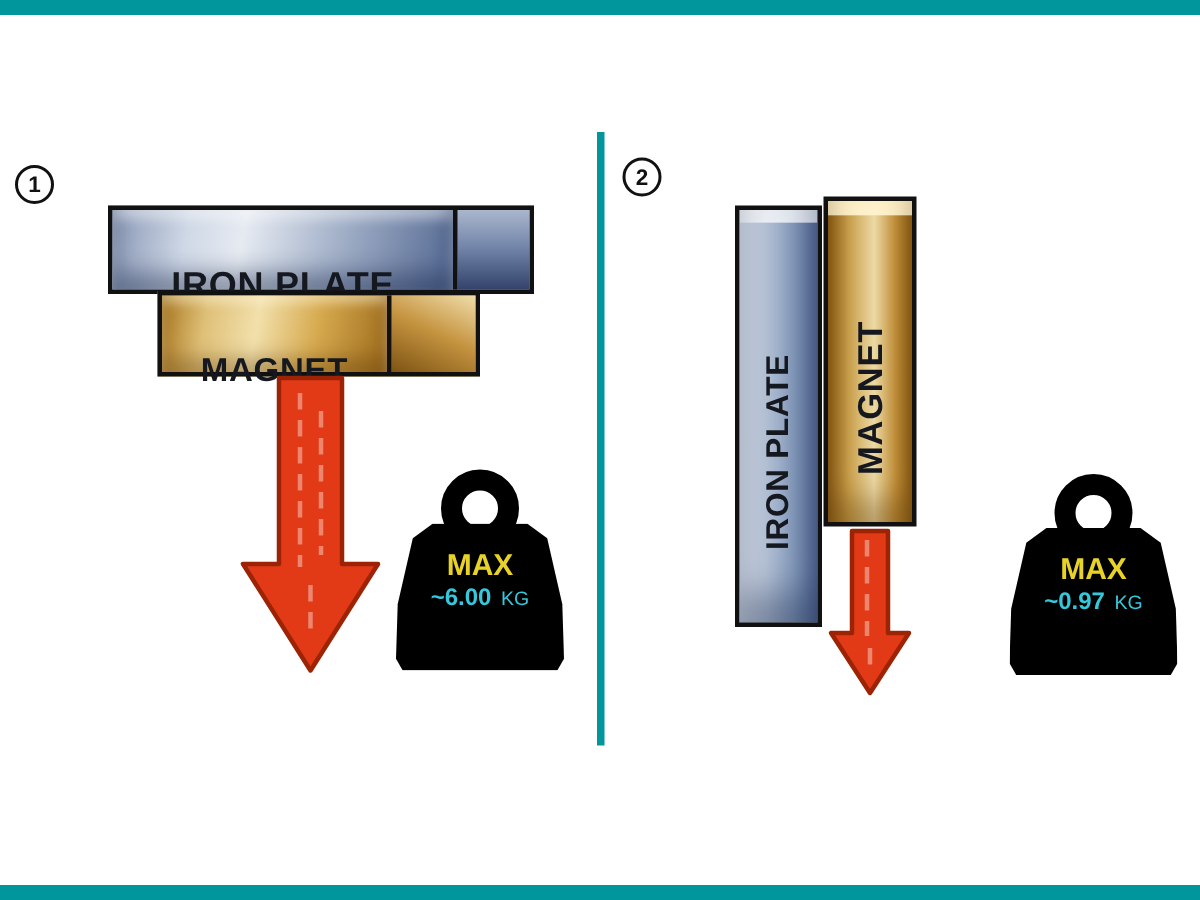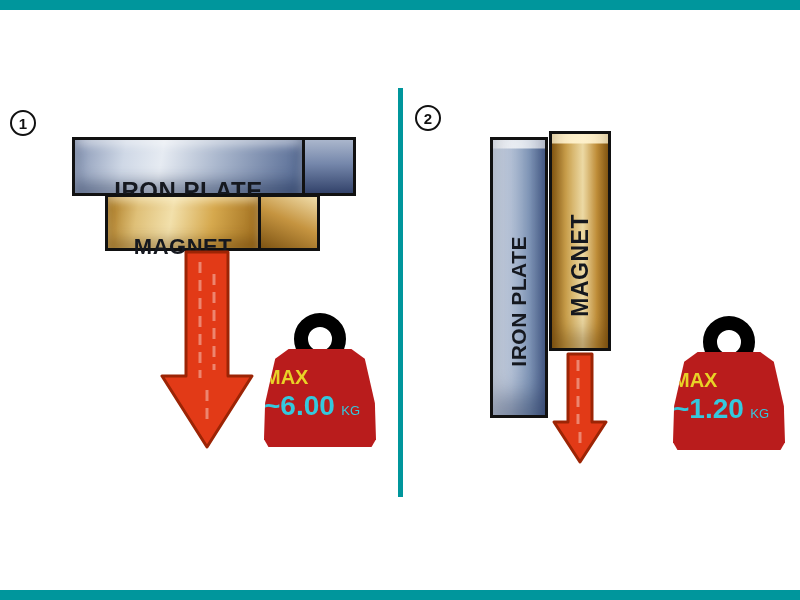--- a/index.html
+++ b/index.html
@@ -78,27 +78,27 @@
   .arrow polygon { fill: var(--arrow-red); stroke: var(--arrow-red-dark); stroke-width: 3; stroke-linejoin: round; }
   .arrow .sketch { stroke: rgba(255,255,255,.38); stroke-width: 3; fill: none; stroke-dasharray: 11 7; }
 
   
   .weight { position: absolute; width: 112px; height: 134px; }
   .ring {
     position: absolute; left: 30px; top: 0; width: 52px; height: 52px;
     border: 14px solid #000; border-radius: 50%; box-sizing: border-box; background: transparent;
   }
   .w-body {
-    position: absolute; left: 0; top: 36px; width: 112px; height: 98px; background: #b91c1c;
+    position: absolute; left: 0; top: 36px; width: 112px; height: 98px; background: #000000;
     clip-path: polygon(22% 0%, 78% 0%, 90% 10%, 99% 55%, 100% 92%, 96% 100%, 4% 100%, 0% 92%, 1% 55%, 10% 10%);
-    display: flex; flex-direction: column; padding-top: 17px; box-sizing: border-box;
+    display: flex; flex-direction: column; align-items: center; padding-top: 17px; box-sizing: border-box;
   }
   .w-max { color: var(--max-yellow); font-weight: 700; font-size: 20px; line-height: 22px; }
   .w-line { margin-top: 2px; color: var(--value-cyan); white-space: nowrap; }
-  .w-val { font-weight: 700; font-size: 28px; }
+  .w-val { font-weight: 700; font-size: 16px; }
   .w-unit { font-weight: 400; font-size: 13px; margin-left: 2px; }
 </style>
 </head>
 <body>
 
 <div class="stage">
 
   <div class="bar top"></div>
   <div class="bar bottom"></div>
   <div class="divider"></div>
@@ -154,20 +154,20 @@
       <polygon points="20,2 44,2 44,70 58,70 32,110 6,70 20,70"></polygon>
       <path class="sketch" d="M30,8 L30,72"></path>
       <path class="sketch" d="M32,80 L32,98"></path>
     </svg>
 
     <div class="weight" style="left:673px; top:316px;">
       <div class="ring"></div>
       <div class="w-body">
         <div class="w-max">MAX</div>
         <div class="w-line">
-          <span class="w-val">~1.20</span>
+          <span class="w-val">~0.97</span>
           <span class="w-unit">KG</span>
         </div>
       </div>
     </div>
   </section>
 
 </div>
 
 </body></html>

